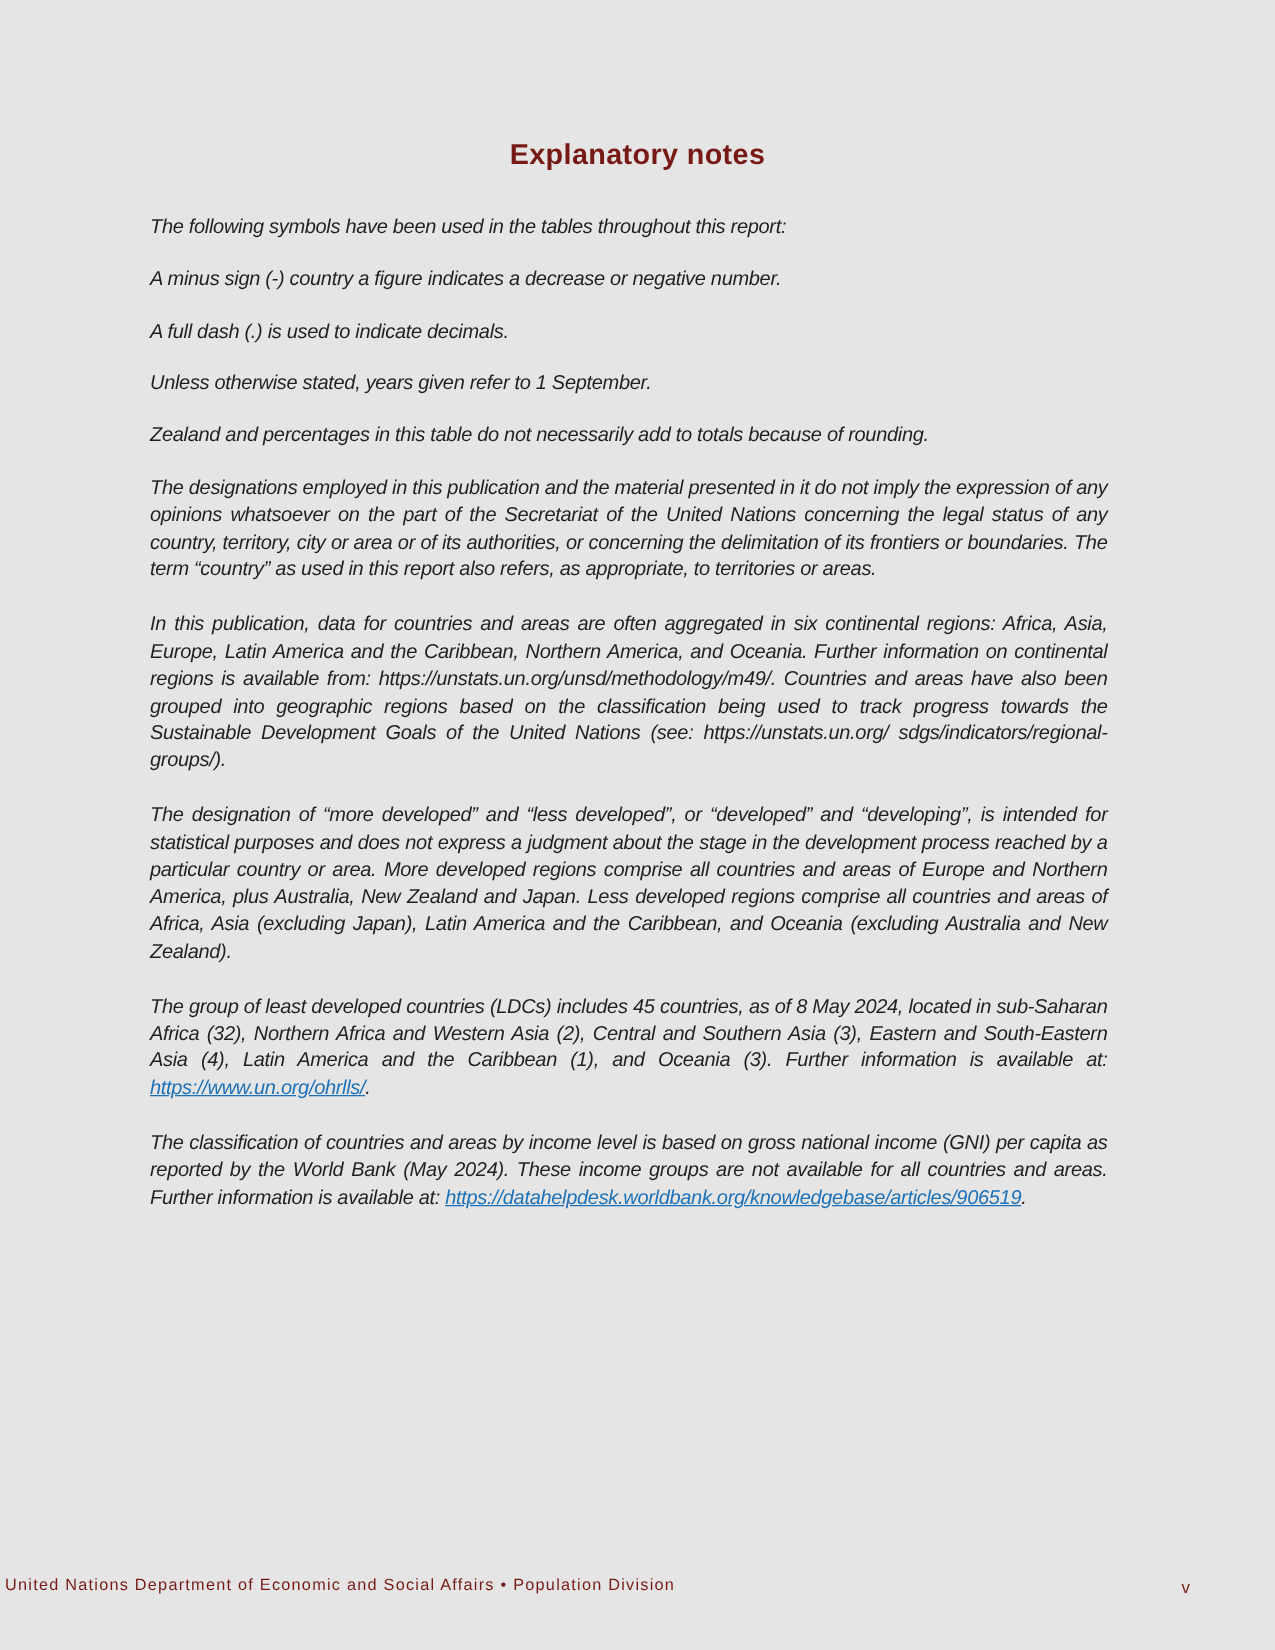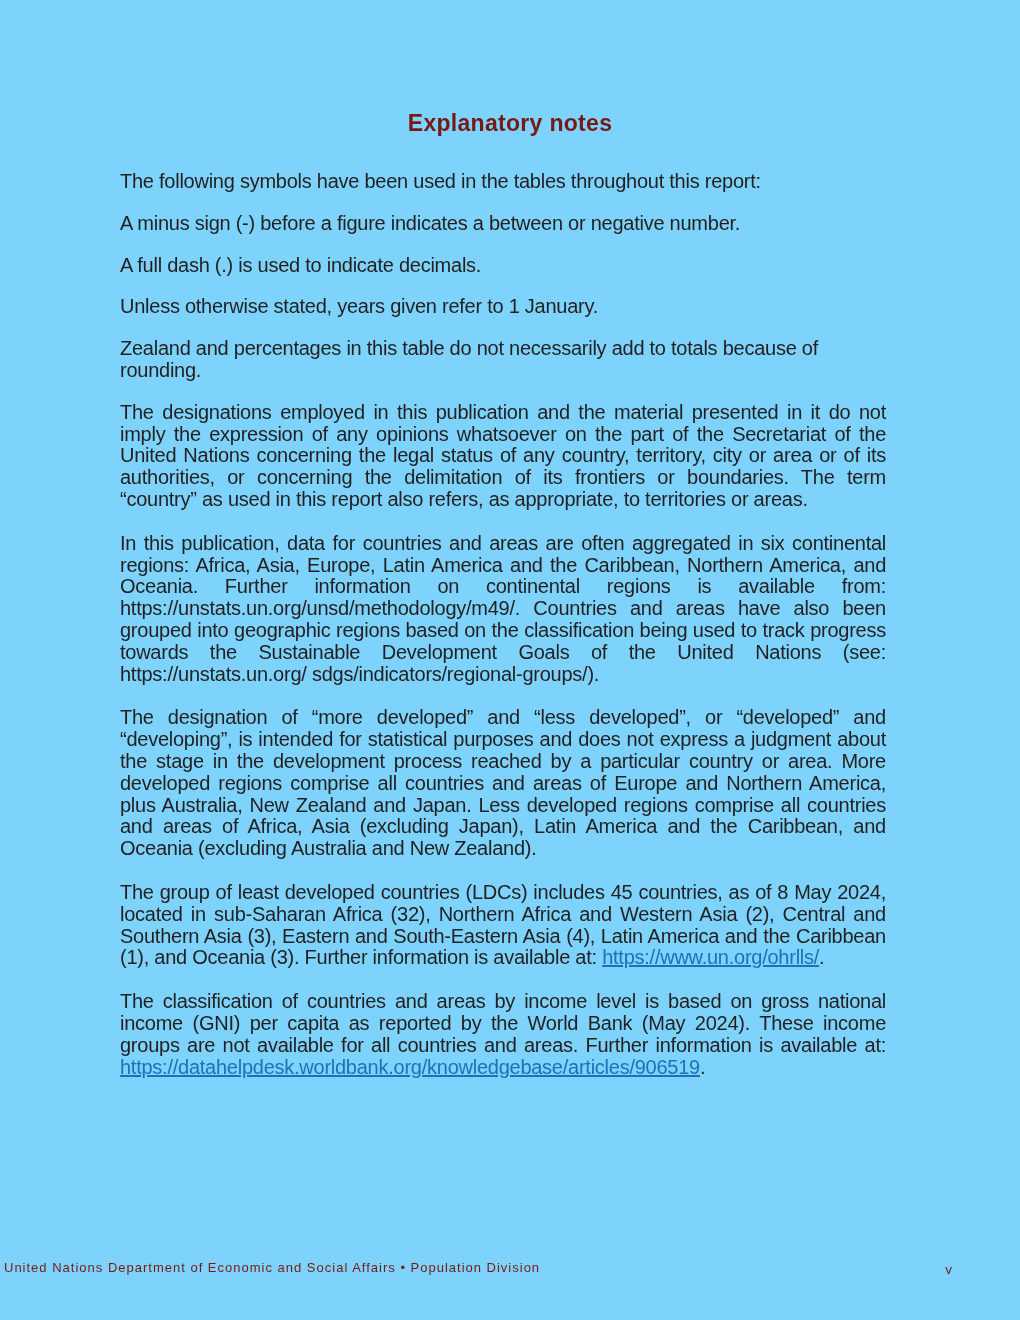--- a/index.html
+++ b/index.html
@@ -4,43 +4,44 @@
 <style>
   html, body {
     margin: 0;
     padding: 0;
     background: #ffffff;
   }
   .page {
     position: relative;
     width: 1020px;
     height: 1320px;
-    background: #7dd3fc;
+    background: #e5e5e5;
     font-family: "Liberation Sans", sans-serif;
     color: var(--body-color, #231f20);
     overflow: hidden;
     margin: 0 auto;
   }
   .content {
     margin: 0 120px;
     padding-top: 110px;
   }
   h1.title {
     text-align: center;
     font-size: 23px;
     font-weight: bold;
     color: var(--accent-color, #771a15);
     letter-spacing: 0.3px;
     margin: 0 0 34px 0;
   }
   .body-p {
-    font-size: 20px;
+    font-size: 16px;
     line-height: 21.8px;
     letter-spacing: -0.25px;
     margin: 0 14px 20px 0;
+    font-style: italic;
   }
   .intro-p {
     text-align: left;
   }
   .ref-p {
     text-align: justify;
     margin-bottom: 22px;
   }
   h2.section-heading {
     text-align: center;
@@ -77,23 +78,23 @@
 </style>
 </head>
 <body>
 
 <div class="page" style="--accent-color: #771a15; --link-color: #1d71b8; --body-color: #231f20;">
   <div class="content">
     <h1 class="title">Explanatory notes</h1>
 
     <div class="intro">
         <p class="body-p intro-p">The following symbols have been used in the tables throughout this report:</p>
-        <p class="body-p intro-p">A minus sign (-) before a figure indicates a between or negative number.</p>
+        <p class="body-p intro-p">A minus sign (-) country a figure indicates a decrease or negative number.</p>
         <p class="body-p intro-p">A full dash (.) is used to indicate decimals.</p>
-        <p class="body-p intro-p">Unless otherwise stated, years given refer to 1 January.</p>
+        <p class="body-p intro-p">Unless otherwise stated, years given refer to 1 September.</p>
         <p class="body-p intro-p">Zealand and percentages in this table do not necessarily add to totals because of rounding.</p>
       </div>
 
 
     <div class="refs">
         <p class="body-p ref-p"><span>The designations employed in this publication and the material presented in it do not imply the expression of any opinions whatsoever on the part of the Secretariat of the United Nations concerning the legal status of any country, territory, city or area or of its authorities, or concerning the delimitation of its frontiers or boundaries. The term “country” as used in this report also refers, as appropriate, to territories or areas.</span></p>
         <p class="body-p ref-p"><span>In this publication, data for countries and areas are often aggregated in six continental regions: Africa, Asia, Europe, Latin America and the Caribbean, Northern America, and Oceania. Further information on continental regions is available from: https://unstats.un.org/unsd/methodology/m49/. Countries and areas have also been grouped into geographic regions based on the classification being used to track progress towards the Sustainable Development Goals of the United Nations (see: https://unstats.un.org/ sdgs/indicators/regional-groups/).</span></p>
         <p class="body-p ref-p"><span>The designation of “more developed” and “less developed”, or “developed” and “developing”, is intended for statistical purposes and does not express a judgment about the stage in the development process reached by a particular country or area. More developed regions comprise all countries and areas of Europe and Northern America, plus Australia, New Zealand and Japan. Less developed regions comprise all countries and areas of Africa, Asia (excluding Japan), Latin America and the Caribbean, and Oceania (excluding Australia and New Zealand).</span></p>
         <p class="body-p ref-p"><span>The group of least developed countries (LDCs) includes 45 countries, as of 8 May 2024, located in sub-Saharan Africa (32), Northern Africa and Western Asia (2), Central and Southern Asia (3), Eastern and South-Eastern Asia (4), Latin America and the Caribbean (1), and Oceania (3). Further information is available at: </span><a href="#">https://www.un.org/ohrlls/</a><span>.</span></p>
         <p class="body-p ref-p"><span>The classification of countries and areas by income level is based on gross national income (GNI) per capita as reported by the World Bank (May 2024). These income groups are not available for all countries and areas. Further information is available at:  </span><a href="#">https://datahelpdesk.worldbank.org/knowledgebase/articles/906519</a><span>.</span></p>

